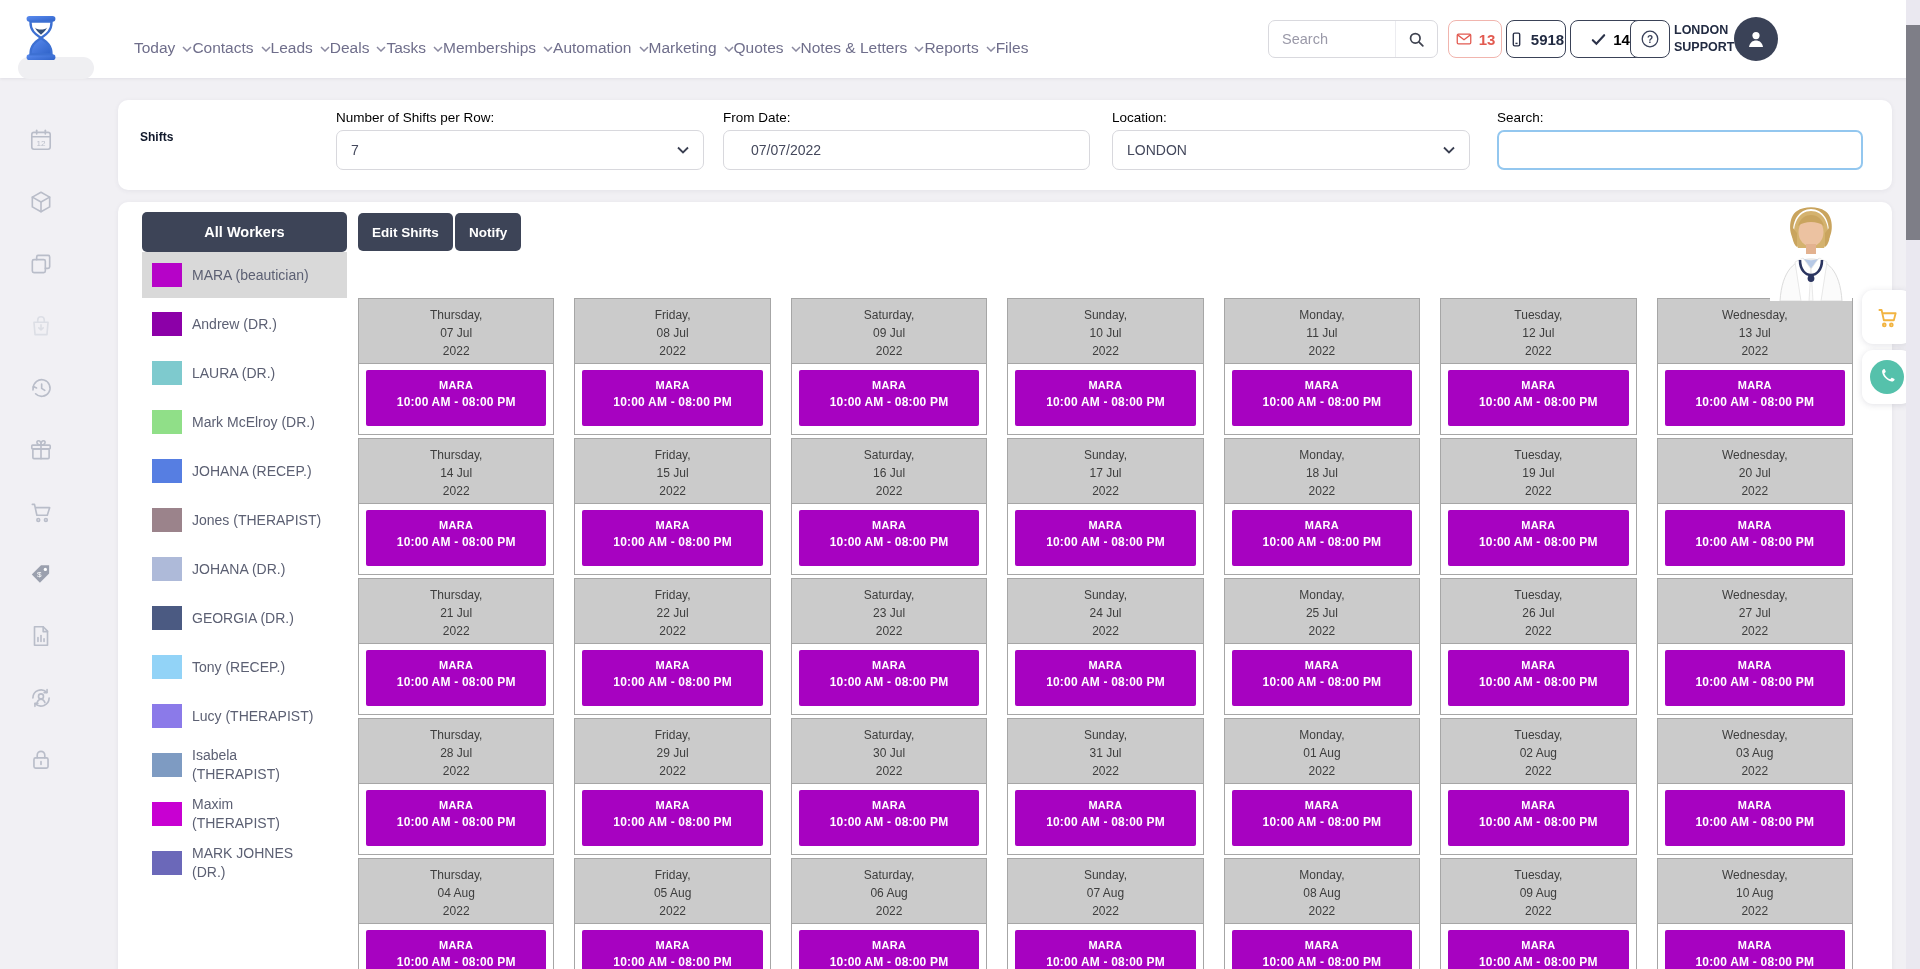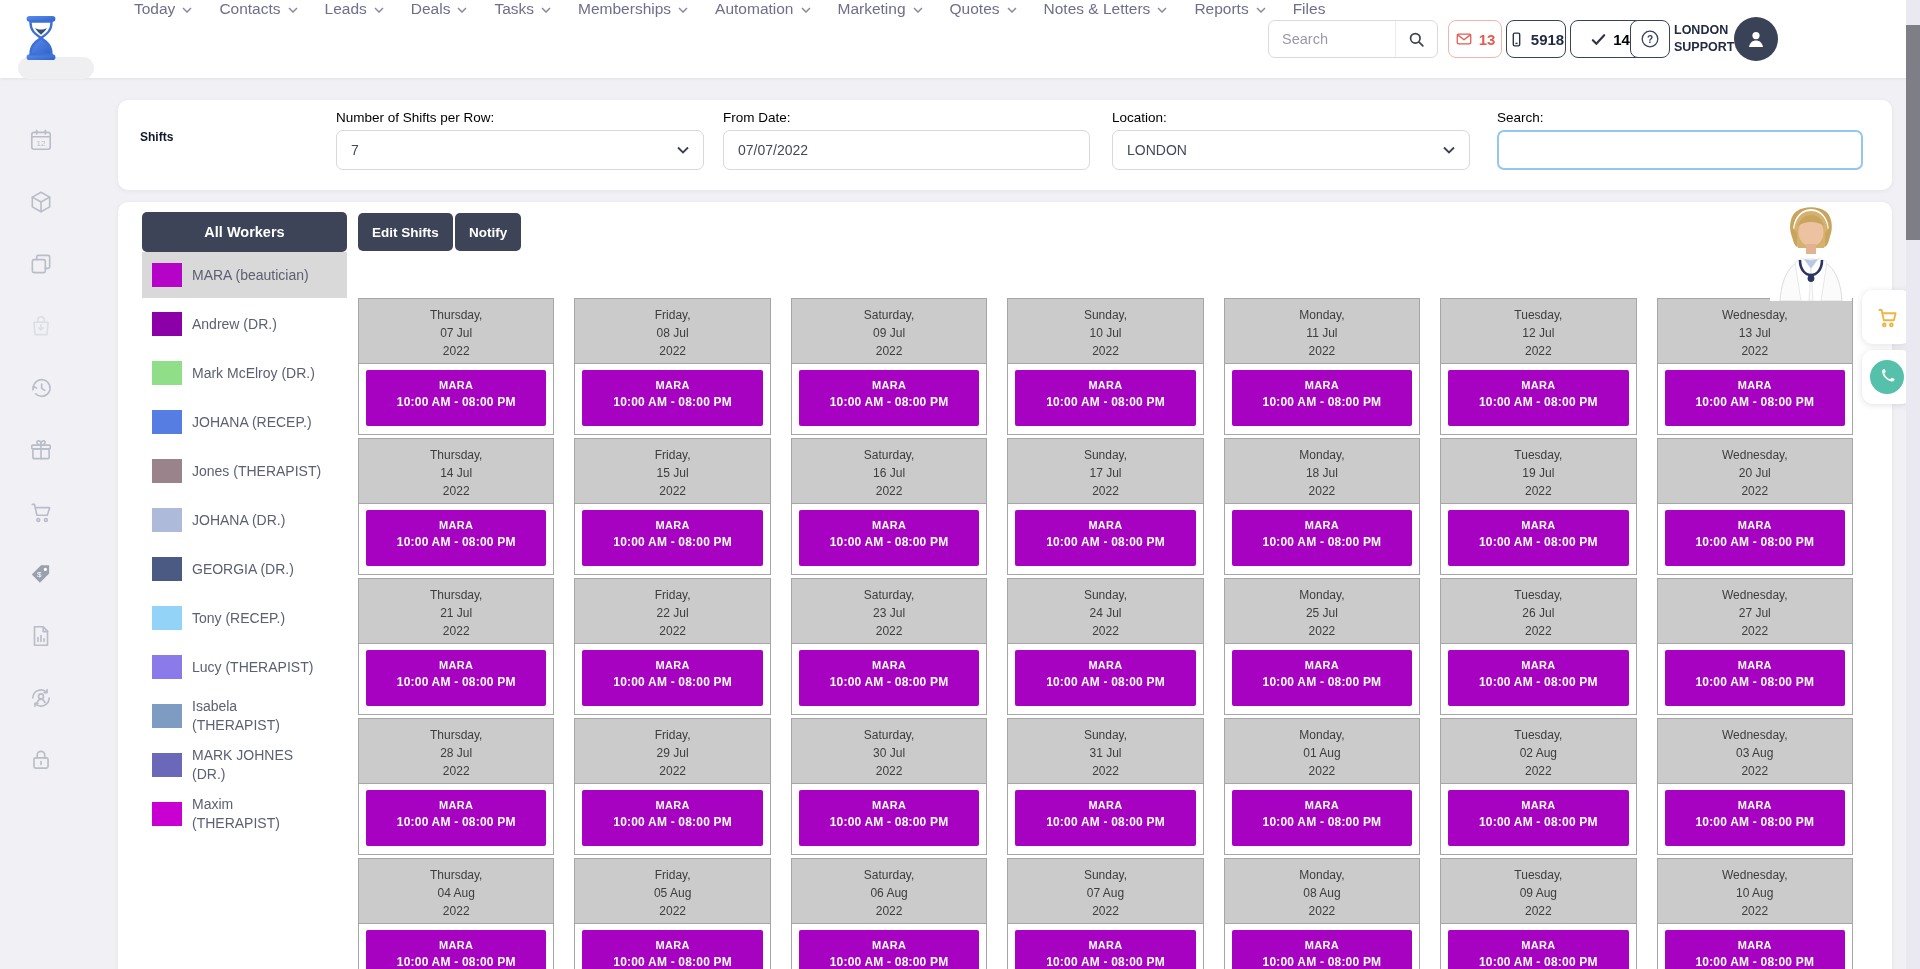--- a/index.html
+++ b/index.html
@@ -12,21 +12,21 @@
   }
   svg { display:block; }
 
   
   .navbar { position:absolute; left:0; top:0; width:1920px; height:78px;
     background:#fff; box-shadow:0 1px 3px rgba(40,40,70,.08); z-index:30; }
   .logo-shadow { position:absolute; left:18px; top:57px; width:76px; height:22px;
     background:#efeff2; border-radius:12px; }
   .logo { position:absolute; left:16px; top:12px; width:50px; height:52px; cursor:pointer; }
   .nav-items { position:absolute; left:134px; top:0; height:57px; display:flex;
-    align-items:flex-start; gap:27px; }
+    align-items:flex-end; }
   .nav-item { display:flex; align-items:center; gap:7px; font-size:15.5px;
     color:#6f6e8b; font-weight:500; cursor:pointer; white-space:nowrap; }
   .nav-item svg { margin-top:2px; }
   .top-search { position:absolute; left:1268px; top:20px; width:170px; height:38px;
     border:1px solid #d9d9de; border-radius:7px; background:#fff; display:flex; align-items:center; }
   .top-search input { flex:1; border:none; outline:none; height:100%; padding:0 8px 0 13px;
     font-size:14.5px; font-family:inherit; color:#444; min-width:0; background:transparent; }
   .top-search input::placeholder { color:#9a99a8; }
   .top-search .mag-wrap { width:42px; height:100%; display:flex; align-items:center;
     justify-content:center; border-left:1px solid #ececf0; cursor:pointer; }
@@ -55,21 +55,21 @@
   .main-card   { left:118px; top:202px; width:1774px; height:810px; z-index:10; }
 
   
   .filter-title { position:absolute; left:22px; top:30px; font-size:12px; font-weight:700; color:#0f172a; }
   .f-label { position:absolute; top:10px; font-size:13.5px; font-weight:500; color:#000000; }
   .f-box { position:absolute; top:30px; height:40px; background:#fff;
     border:1px solid #d8d8dd; border-radius:7px; display:flex; align-items:center;
     padding:0 14px; font-size:14px; color:#44485c; cursor:pointer; }
   .f-box .chev { margin-left:auto; }
   .f-input { position:absolute; top:30px; height:40px; border:1px solid #d8d8dd;
-    border-radius:7px; padding:0 14px; font-size:14px; font-family:inherit; color:#44485c; outline:none; }
+    border-radius:7px; padding:0 27px; font-size:14px; font-family:inherit; color:#44485c; outline:none; }
   .f1 { left:218px;  width:368px; }
   .f2 { left:605px;  width:367px; }
   .f3 { left:994px;  width:358px; }
   .f4 { left:1379px; width:366px; }
   .f4.f-input { border:2px solid #93c7ef; }
 
   
   .all-workers-btn { position:absolute; left:24px; top:10px; width:205px; height:40px;
     background:#3d4457; color:#fff; font-weight:700; font-size:14.5px; border:none;
     border-radius:5px; display:flex; align-items:center; justify-content:center;
@@ -377,20 +377,24 @@
   <div class="worker-list" id="worker-list">
       <div class="worker-row selected">
         <span class="w-swatch" style="background: rgb(182, 3, 200);"></span>
         <span class="w-name">MARA (beautician)</span>
       </div>
       <div class="worker-row">
         <span class="w-swatch" style="background: rgb(140, 0, 168);"></span>
         <span class="w-name">Andrew (DR.)</span>
       </div>
       <div class="worker-row">
+        <span class="w-swatch" style="background: rgb(126, 202, 206);"></span>
+        <span class="w-name">LAURA (DR.)</span>
+      </div>
+      <div class="worker-row">
         <span class="w-swatch" style="background: rgb(144, 223, 136);"></span>
         <span class="w-name">Mark McElroy (DR.)</span>
       </div>
       <div class="worker-row">
         <span class="w-swatch" style="background: rgb(86, 126, 226);"></span>
         <span class="w-name">JOHANA (RECEP.)</span>
       </div>
       <div class="worker-row">
         <span class="w-swatch" style="background: rgb(155, 131, 139);"></span>
         <span class="w-name">Jones (THERAPIST)</span>
@@ -409,26 +413,26 @@
       </div>
       <div class="worker-row">
         <span class="w-swatch" style="background: rgb(139, 122, 233);"></span>
         <span class="w-name">Lucy (THERAPIST)</span>
       </div>
       <div class="worker-row">
         <span class="w-swatch" style="background: rgb(126, 155, 194);"></span>
         <span class="w-name">Isabela (THERAPIST)</span>
       </div>
       <div class="worker-row">
+        <span class="w-swatch" style="background: rgb(200, 0, 210);"></span>
+        <span class="w-name">Maxim (THERAPIST)</span>
+      </div>
+      <div class="worker-row">
         <span class="w-swatch" style="background: rgb(107, 104, 185);"></span>
         <span class="w-name">MARK JOHNES (DR.)</span>
-      </div>
-      <div class="worker-row">
-        <span class="w-swatch" style="background: rgb(200, 0, 210);"></span>
-        <span class="w-name">Maxim (THERAPIST)</span>
       </div>
     </div>
 
   <div class="calendar" id="calendar">
       <div class="week-row">
         <div class="day-cell">
           <div class="day-header">
             <div>Thursday,</div>
             <div>07 Jul</div>
             <div>2022</div>

